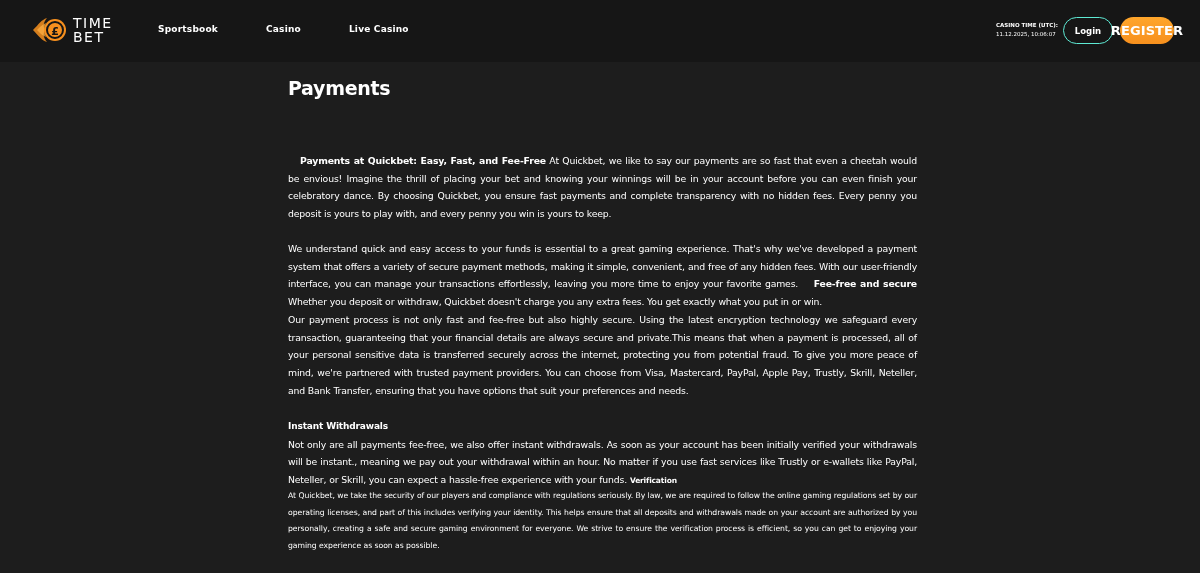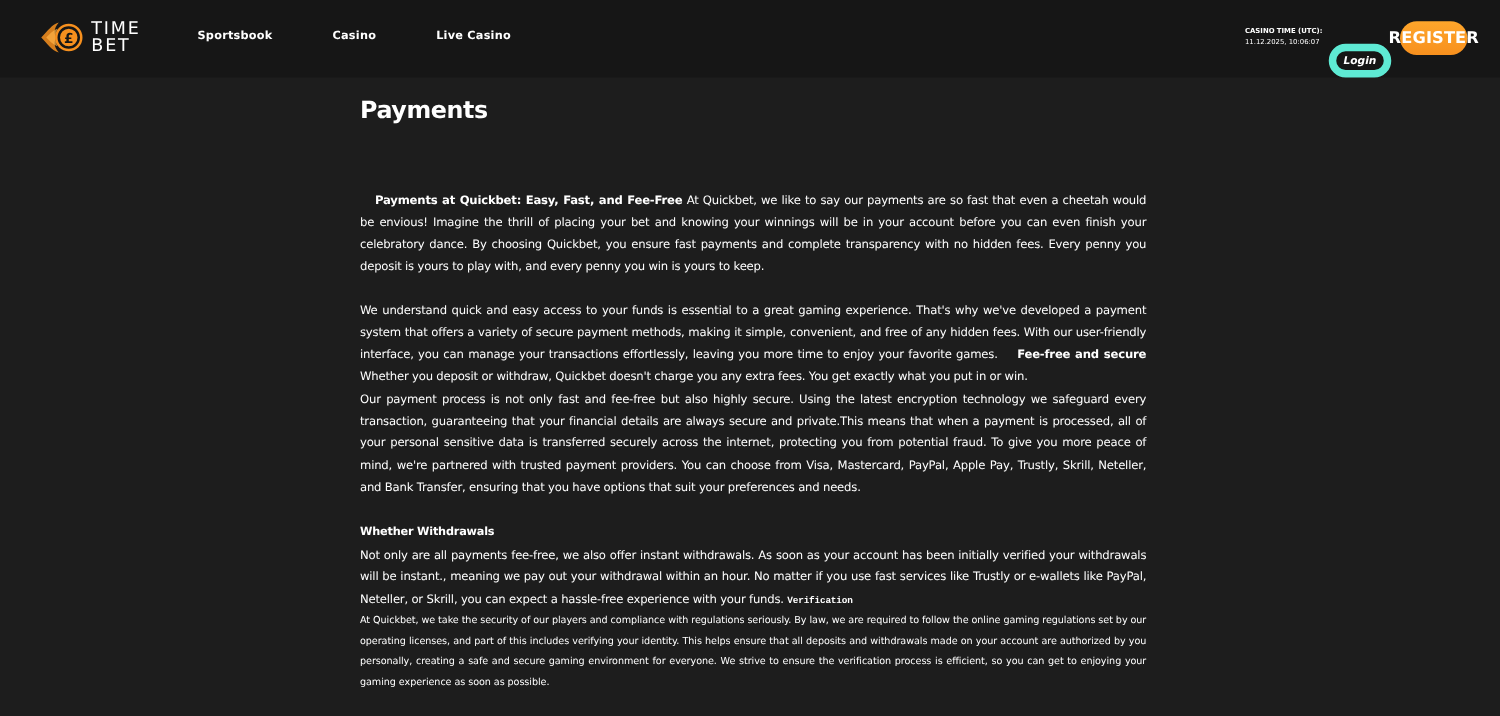--- a/index.html
+++ b/index.html
@@ -54,30 +54,30 @@
     top: 21px;
     font-size: 5.5px;
     line-height: 9px;
     color: #ffffff;
     font-weight: bold;
   }
   .casino-time .val { font-weight: normal; }
   .btn-login {
     position: absolute;
     left: 1063px;
-    top: 35px;
+    top: 17px;
     width: 50px;
     height: 27px;
-    border: 6px solid #5eead4;
+    border: 1px solid #5eead4;
     border-radius: 14px;
     background: transparent;
     color: #fff;
     font-size: 8.5px;
     font-weight: bold;
-    display: flex; align-items: center; justify-content: center; font-style: italic;
+    display: flex; align-items: center; justify-content: center;
   }
   .btn-register {
     position: absolute;
     left: 1120px;
     top: 17px;
     width: 54px;
     height: 27px;
     border-radius: 14px;
     background: linear-gradient(180deg, #ffa62b 0%, #f7901e 100%);
     color: #fff;
@@ -110,21 +110,21 @@
     text-align: justify;
     letter-spacing: -0.15px;
   }
   .p b { font-weight: bold; margin-left: 12px; }
   .p.small {
     font-size: 7.7px;
     line-height: 16.5px;
     letter-spacing: -0.05px;
   }
   .heading-small { font-weight: bold; font-size: 9px; }
-  .verif-label { font-weight: bold; font-size: 7.5px; font-family: Liberation Mono, monospace; }
+  .verif-label { font-weight: bold; font-size: 7.5px; }
 </style>
 </head>
 <body>
 
 <div class="header">
   <div class="logo">
     <svg class="logo-mark" viewBox="0 0 38 32">
       <path d="M2 16 C8 10, 10 6, 16 4 C12 9, 12 12, 14 16 C12 20, 12 23, 16 28 C10 26, 8 22, 2 16 Z" fill="#f7901e" opacity="0.85"></path>
       <path d="M6 16 C10 12, 12 10, 15 9 C13 13, 13 19, 15 23 C12 22, 10 20, 6 16 Z" fill="#ffb347" opacity="0.7"></path>
       <circle cx="24" cy="16" r="11" fill="#f7901e"></circle>
@@ -161,20 +161,20 @@
 
   <p class="p" style="top:178px;">
     <span>We understand quick and easy access to your funds is essential to a great gaming experience. That's why we've developed a payment system that offers a variety of secure payment methods, making it simple, convenient, and free of any hidden fees. With our user-friendly interface, you can manage your transactions effortlessly, leaving you more time to enjoy your favorite games. </span><b>Fee-free and secure</b><span> Whether you deposit or withdraw, Quickbet doesn't charge you any extra fees. You get exactly what you put in or win.</span>
   </p>
 
   <p class="p" style="top:249px;">
     <span>Our payment process is not only fast and fee-free but also highly secure. Using the latest encryption technology we safeguard every transaction, guaranteeing that your financial details are always secure and private.This means that when a payment is processed, all of your personal sensitive data is transferred securely across the internet, protecting you from potential fraud.   To give you more peace of mind, we're partnered with trusted payment providers. You can choose from Visa, Mastercard, PayPal, Apple Pay, Trustly, Skrill, Neteller, and Bank Transfer, ensuring that you have options that suit your preferences and needs.</span>
   </p>
 
   <p class="p" style="top:355px;">
-    <span class="heading-small">Whether Withdrawals</span><br>
+    <span class="heading-small">Instant Withdrawals</span><br>
     <span>Not only are all payments fee-free, we also offer instant withdrawals. As soon as your account has been initially verified your withdrawals will be instant., meaning we pay out your withdrawal within an hour. No matter if you use fast services like Trustly or e-wallets like PayPal, Neteller, or Skrill, you can expect a hassle-free experience with your funds. </span><span class="verif-label">Verification</span>
   </p>
 
   <p class="p small" style="top:426px;">
     <span>At Quickbet, we take the security of our players and compliance with regulations seriously. By law, we are required to follow the online gaming regulations set by our operating licenses, and part of this includes verifying your identity. This helps ensure that all deposits and withdrawals made on your account are authorized by you personally, creating a safe and secure gaming environment for everyone. We strive to ensure the verification process is efficient, so you can get to enjoying your gaming experience as soon as possible.</span>
   </p>
 </main>
 
 </body></html>

